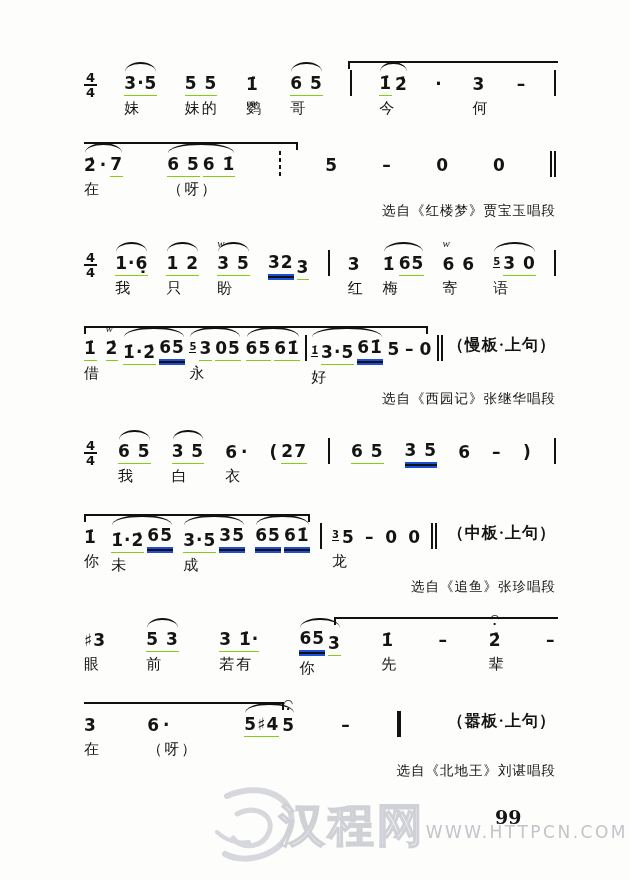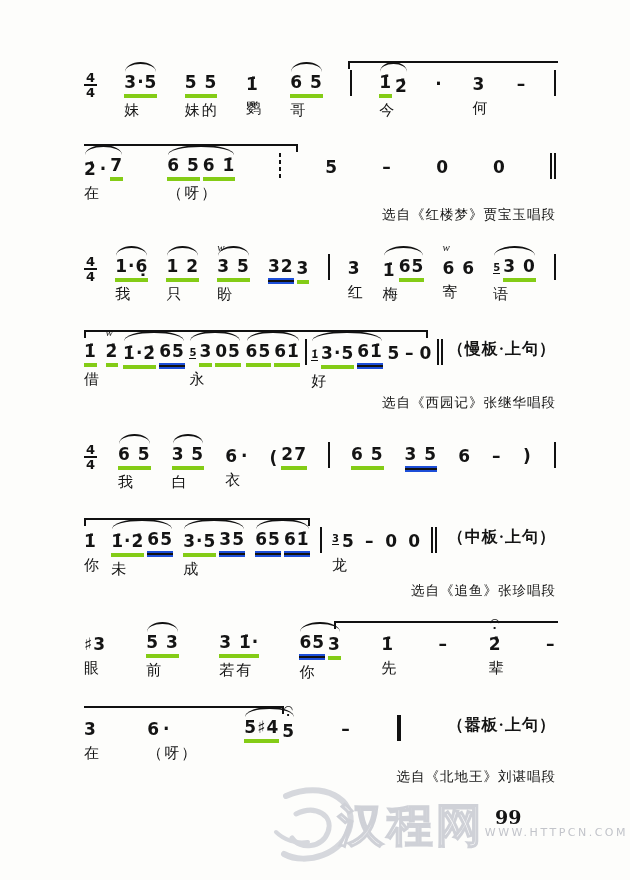--- a/index.html
+++ b/index.html
@@ -12,38 +12,38 @@
   .overline.ltick{border-left:2px solid #111;}
   .overline.rtick{border-right:2px solid #111;}
   .timesig{display:flex;flex-direction:column;align-items:center;font-family:"DejaVu Sans",sans-serif;font-weight:bold;font-size:13px;line-height:13px;margin-top:13px;flex:0 0 auto;}
   .timesig .tsn{padding:0 2px;}
   .timesig .tsn:first-child{border-bottom:2px solid #111;}
   .grp{display:flex;flex-direction:column;align-items:flex-start;flex:0 0 auto;}
   .mark{height:13px;font-size:11px;line-height:11px;min-width:10px;font-style:italic;font-family:"Liberation Serif",serif;}
   .notes{position:relative;display:flex;align-items:flex-end;gap:3px;font-family:"DejaVu Sans",sans-serif;font-weight:bold;font-size:17px;line-height:22px;min-height:25px;letter-spacing:1px;white-space:nowrap;}
   .grp.slur .notes::before{content:"";position:absolute;left:1px;right:1px;top:-9px;height:8px;border-top:2px solid #111;border-radius:50% 50% 0 0 / 100% 100% 0 0;}
   .tok{position:relative;padding-bottom:1px;}
-  .tok.u1{border-bottom:4px solid #84cc16;}
+  .tok.u1{border-bottom:1px solid #84cc16;}
   .tok.u2{border-bottom:6px solid #1d4ed8;}
   .tok.u2::after{content:"";position:absolute;left:0;right:0;bottom:-4px;height:2px;background:#111;}
   .tok.fermata::before{content:"◠";position:absolute;top:-15px;left:50%;transform:translateX(-50%);font-size:11px;line-height:10px;}
   .tok.fermata::after{content:"·";position:absolute;top:-9px;left:50%;transform:translateX(-50%);font-size:11px;line-height:10px;}
   .grace{font-size:10px;line-height:10px;transform:translateY(-8px);border-bottom:1px solid #111;letter-spacing:0;}
   .lyr{height:22px;font-size:15px;margin-top:3px;white-space:nowrap;letter-spacing:2px;}
   .bar{width:2px;height:26px;background:#111;margin-top:12px;flex:0 0 auto;}
   .bar.dashed{background:repeating-linear-gradient(#111 0 4px,transparent 4px 7px);}
   .bar.final{width:6px;background:linear-gradient(90deg,#111 0 2px,transparent 2px 4px,#111 4px 6px);}
   .bar.thick{width:4px;}
   .tempo{font-size:16px;white-space:nowrap;margin-top:12px;font-weight:600;letter-spacing:1px;flex:0 0 auto;}
   .attr{text-align:right;font-size:13.5px;margin-top:0;padding-right:2px;width:100%;letter-spacing:1px;}
   .pagenum{position:absolute;left:495px;top:806px;font-size:19px;font-weight:bold;font-family:"DejaVu Serif",serif;z-index:3;}
   .watermark{position:absolute;right:2px;bottom:10px;display:flex;align-items:center;z-index:2;}
   .wm-text{display:flex;flex-direction:row;align-items:center;margin-left:-28px;}
   .wm-name{font-size:46px;font-weight:bold;color:#ffffff;-webkit-text-stroke:1.5px #cfd1d7;letter-spacing:3px;line-height:48px;}
-  .wm-url{font-size:11px;color:#c2c4ca;letter-spacing:2.5px;font-family:"DejaVu Sans",sans-serif;margin-top:12px;text-align:center;}
+  .wm-url{font-size:17px;color:#c2c4ca;letter-spacing:2.5px;font-family:"DejaVu Sans",sans-serif;margin-top:12px;text-align:center;}
 </style>
 </head>
 <body>
 
 <div class="sheet">
   <div class="music">
       <div class="system">
         <div class="overline ltick" style="left: 56%; width: 44%;"></div>
         <div class="line">
           <div class="timesig">

